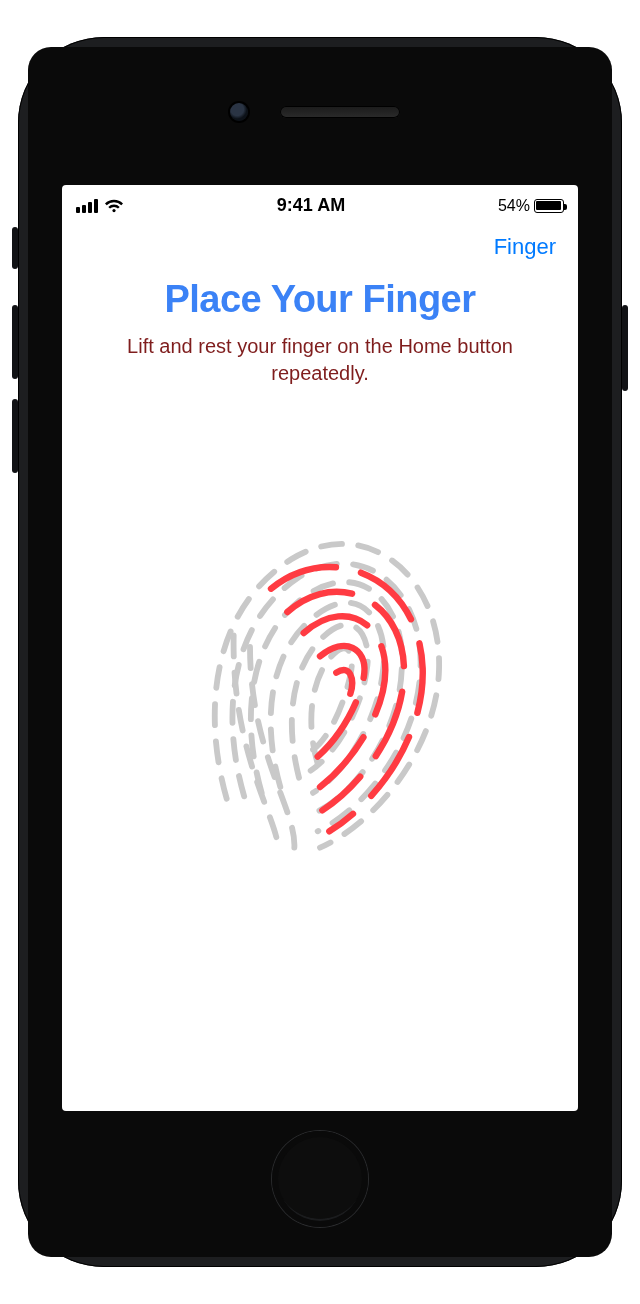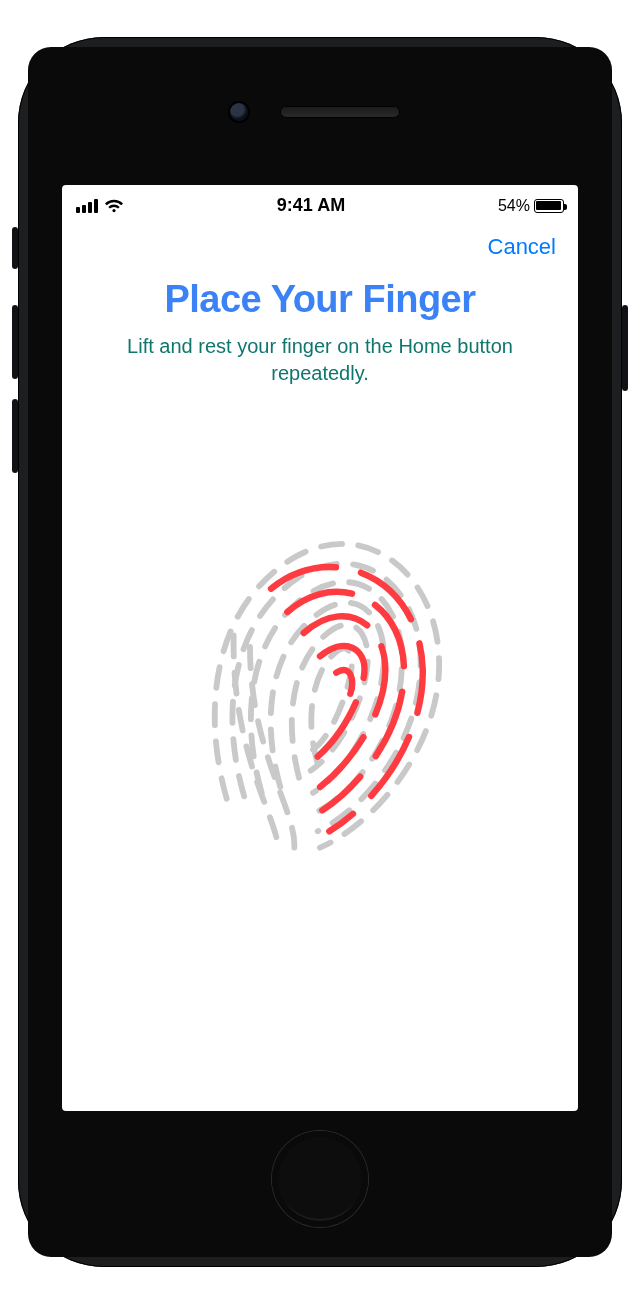--- a/index.html
+++ b/index.html
@@ -183,21 +183,21 @@
     .title {
       font-size: 38px;
       font-weight: 800;
       letter-spacing: -0.5px;
       color: #3b82f6;
       margin-bottom: 12px;
     }
     .subtitle {
       font-size: 20px;
       line-height: 1.35;
-      color: #0f766e;
+      color: #7f1d1d;
       font-weight: 400;
       max-width: 420px;
       margin: 0 auto;
     }
 
     .fingerprint-wrap {
       margin-top: 120px;
       display: flex;
       justify-content: center;
     }
@@ -246,21 +246,21 @@
             <div class="battery">
               <span class="label">54%</span>
               <span class="shell">
                 <span class="fill"></span>
               </span>
             </div>
           </div>
         </div>
 
         <div class="navbar">
-          <button class="cancel-btn">Cancel</button>
+          <button class="cancel-btn">Finger</button>
         </div>
 
         <div class="content">
           <h1 class="title">Place Your Finger</h1>
           <p class="subtitle">Lift and rest your finger on the Home button repeatedly.</p>
 
           <div class="fingerprint-wrap">
             <svg viewBox="0 0 240 300">
               <g fill="none" stroke-linecap="round">
 

